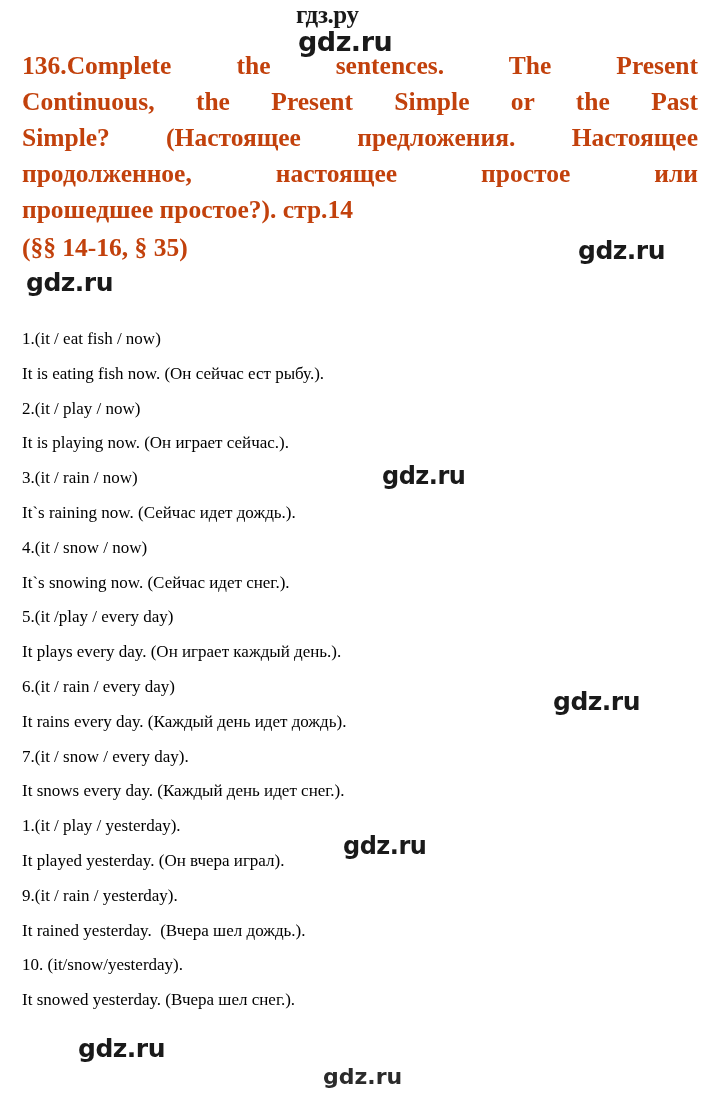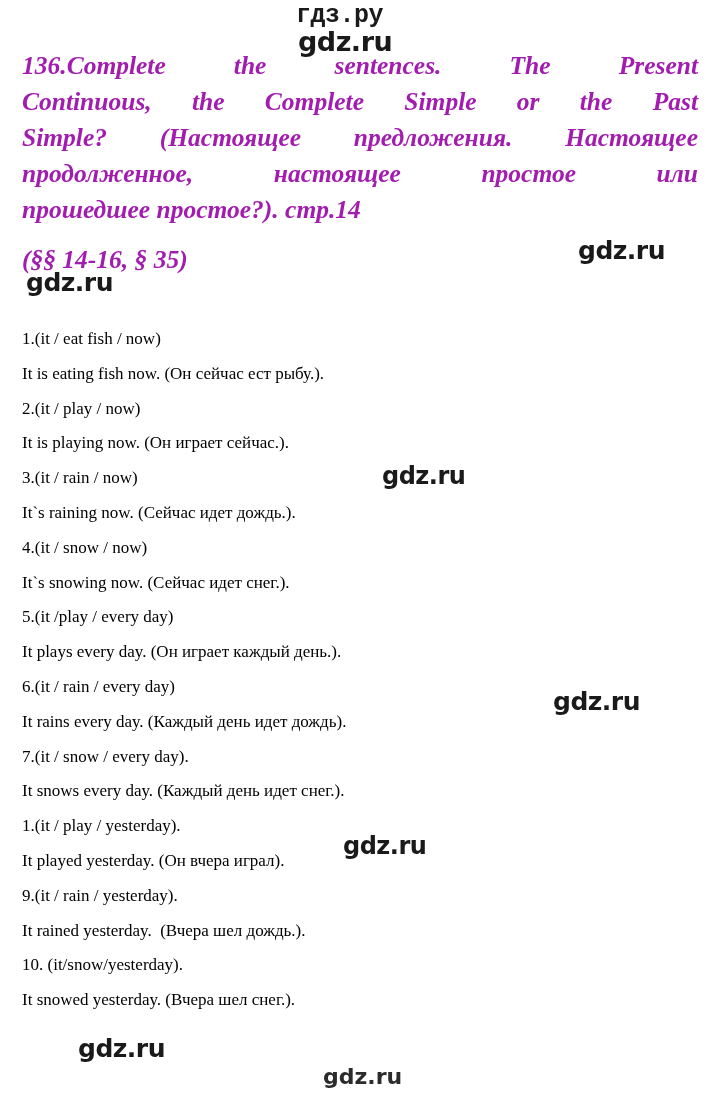--- a/index.html
+++ b/index.html
@@ -26,21 +26,21 @@
     font-family: "DejaVu Sans", "Liberation Sans", sans-serif;
     font-weight: bold;
     color: #1a1a1a;
     letter-spacing: -0.5px;
     white-space: nowrap;
     user-select: none;
     z-index: 3;
   }
   .wm-cyr {
     position: absolute;
-    font-family: Liberation Mono, monospace;
+    font-family: Liberation Serif, serif;
     font-weight: bold;
     color: #1a1a1a;
     letter-spacing: -0.5px;
     white-space: nowrap;
     z-index: 3;
   }
   .wm-light {
     position: absolute;
     font-family: "DejaVu Sans", "Liberation Sans", sans-serif;
     font-weight: bold;
@@ -65,33 +65,32 @@
     left: 22px;
     top: 48px;
     width: 676px;
     z-index: 1;
   }
   .heading-line {
     font-family: "Liberation Serif", "DejaVu Serif", serif;
     font-weight: bold;
     font-size: 25.5px;
     line-height: 36px;
-    color: #a21caf;
+    color: #c2410c;
     text-align: justify;
     text-align-last: justify;
     white-space: pre-wrap;
-    font-style: italic;
   }
   .heading-line.last,
   .heading-line.ref {
     text-align: right;
     text-align-last: left;
   }
   .heading-line.ref {
-    margin-top: 14px;
+    margin-top: 2px;
   }
 
   
   #body-block {
     position: absolute;
     left: 22px;
     top: 322px;
     width: 680px;
     z-index: 1;
   }
@@ -114,21 +113,21 @@
   <div class="wm wm-right-1">gdz.ru</div>
   <div class="wm wm-left-1">gdz.ru</div>
   <div class="wm wm-mid-1">gdz.ru</div>
   <div class="wm wm-right-2">gdz.ru</div>
   <div class="wm wm-mid-2">gdz.ru</div>
   <div class="wm wm-left-2">gdz.ru</div>
   <div class="wm-light wm-bottom">gdz.ru</div>
 
   <div id="heading-block">
     <div class="heading-line">136.Complete the sentences. The Present</div>
-    <div class="heading-line">Continuous, the Complete Simple or the Past</div>
+    <div class="heading-line">Continuous, the Present Simple or the Past</div>
     <div class="heading-line">Simple? (Настоящее предложения. Настоящее</div>
     <div class="heading-line">продолженное, настоящее простое или</div>
     <div class="heading-line last">прошедшее простое?). стр.14</div>
     <div class="heading-line ref">(§§ 14-16, § 35)</div>
   </div>
 
   <div id="body-block">
     <div class="body-line">1.(it / eat fish / now)</div>
     <div class="body-line">It is eating fish now. (Он сейчас ест рыбу.).</div>
     <div class="body-line">2.(it / play / now)</div>

